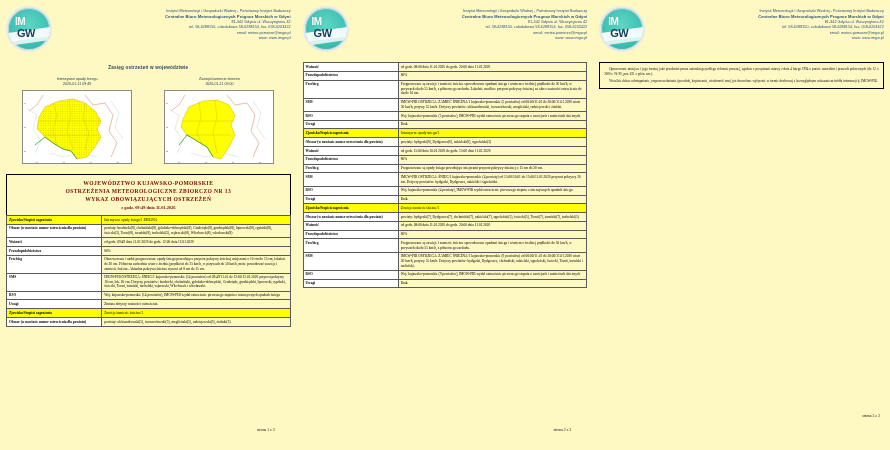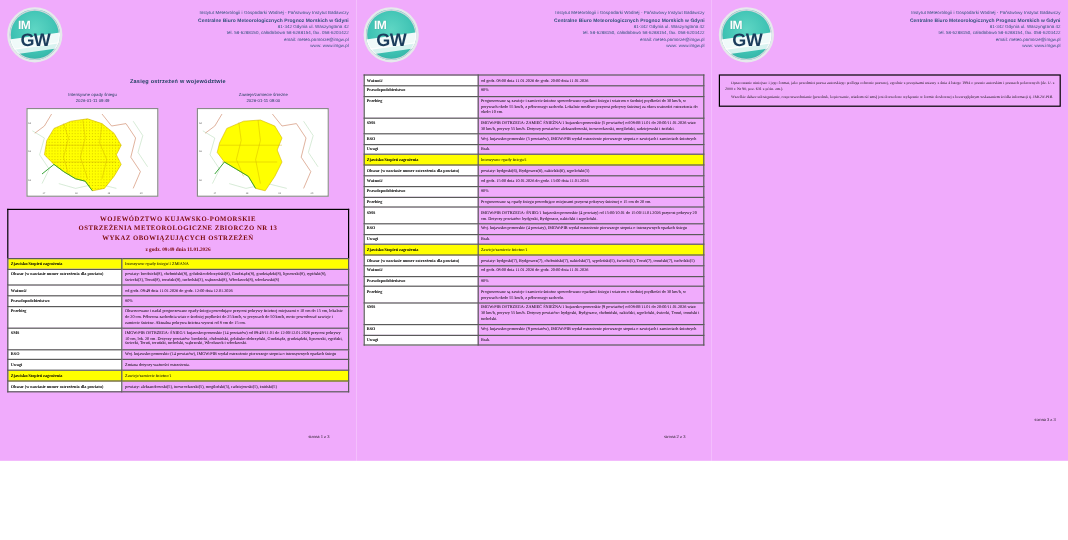--- a/index.html
+++ b/index.html
@@ -4,21 +4,21 @@
 <style>
   html,body{margin:0;padding:0;}
   body{
     width:890px;height:450px;
     background:#ffffff;
     font-family:"Liberation Sans", sans-serif;
     color:#000;
     overflow:hidden;
   }
   .sheet-row{display:flex;width:890px;height:450px;}
-  .page{position:relative;width:296.6px;height:384px;background:#f0abfc;box-sizing:border-box;}
+  .page{position:relative;width:296.6px;height:450px;background:#fef9c3;box-sizing:border-box;}
   .page-inner{position:absolute;left:6px;right:6px;top:6px;bottom:4px;}
 
   
   .letterhead{display:flex;align-items:flex-start;gap:4px;}
   .logo{
     width:42px;height:42px;flex:0 0 42px;border-radius:50%;
     background:radial-gradient(circle at 50% 40%, #5fd6c4 0%, #3fc3b4 55%, #2ba79b 100%);
     border:2px solid #e6e9ec;
     position:relative;overflow:hidden;
     box-shadow:0 0 0 1px #cfd6dc inset;
@@ -31,21 +31,21 @@
     position:absolute;left:-6px;right:-6px;top:72%;height:5px;
     background:#ffffff;transform:rotate(-8deg);opacity:.8;
   }
   .logo .lg-im{
     position:absolute;left:7px;top:9px;color:#fff;font-weight:bold;
     font-size:10px;letter-spacing:-.5px;line-height:10px;z-index:3;
     text-shadow:0 0 1px rgba(0,0,0,.25);
   }
   .logo .lg-gw{
     position:absolute;left:9px;top:19px;color:#1b3d5c;font-weight:bold;
-    font-size:15px;letter-spacing:-.5px;line-height:13px;z-index:3;
+    font-size:11px;letter-spacing:-.5px;line-height:13px;z-index:3;
   }
   .lh-text{
     flex:1;text-align:right;color:#2c4f78;
     font-size:3.7px;line-height:5.4px;padding-top:3px;
     letter-spacing:.05px;
   }
   .lh-text .b{font-weight:bold;font-size:4.1px;}
 
   
   .maps-title{

